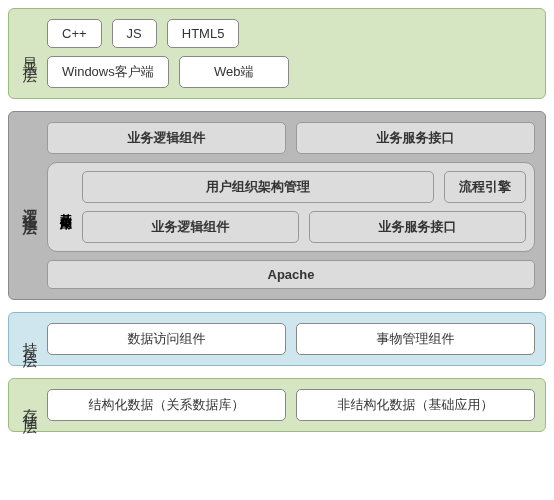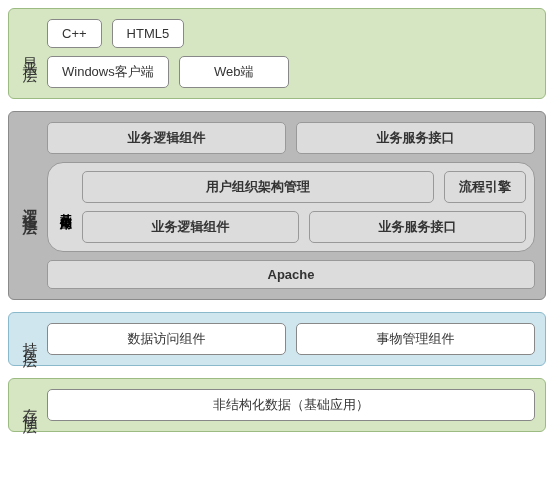--- a/index.html
+++ b/index.html
@@ -41,21 +41,21 @@
     padding: 6px 14px;
     text-align: center;
     color: #333;
     white-space: nowrap;
   }
   .box.flex { flex: 1; }
   .box.gray { background: #dcdcdc; border-color: #999; }
   .sub-group {
     display: flex;
     border: 1px solid #999;
-    border-radius: 16px;
+    border-radius: 10px;
     background: #dcdcdc;
     padding: 8px;
     gap: 8px;
     align-items: center;
   }
   .sub-title {
     writing-mode: vertical-rl;
     text-orientation: upright;
     font-size: 12px;
     letter-spacing: 2px;
@@ -65,20 +65,21 @@
   .sub-content { flex: 1; display: flex; flex-direction: column; gap: 8px; }
 </style>
 </head>
 <body>
 
 <div class="layer green">
   <div class="layer-title">显示层</div>
   <div class="layer-content">
     <div class="row">
       <div class="box">C++</div>
+      <div class="box">JS</div>
       <div class="box">HTML5</div>
     </div>
     <div class="row">
       <div class="box">Windows客户端</div>
       <div class="box" style="min-width:110px">Web端</div>
     </div>
   </div>
 </div>
 
 <div class="layer gray">
@@ -114,16 +115,17 @@
       <div class="box flex">数据访问组件</div>
       <div class="box flex">事物管理组件</div>
     </div>
   </div>
 </div>
 
 <div class="layer green">
   <div class="layer-title">存储层</div>
   <div class="layer-content">
     <div class="row">
+      <div class="box flex">结构化数据（关系数据库）</div>
       <div class="box flex">非结构化数据（基础应用）</div>
     </div>
   </div>
 </div>
 
 </body></html>

